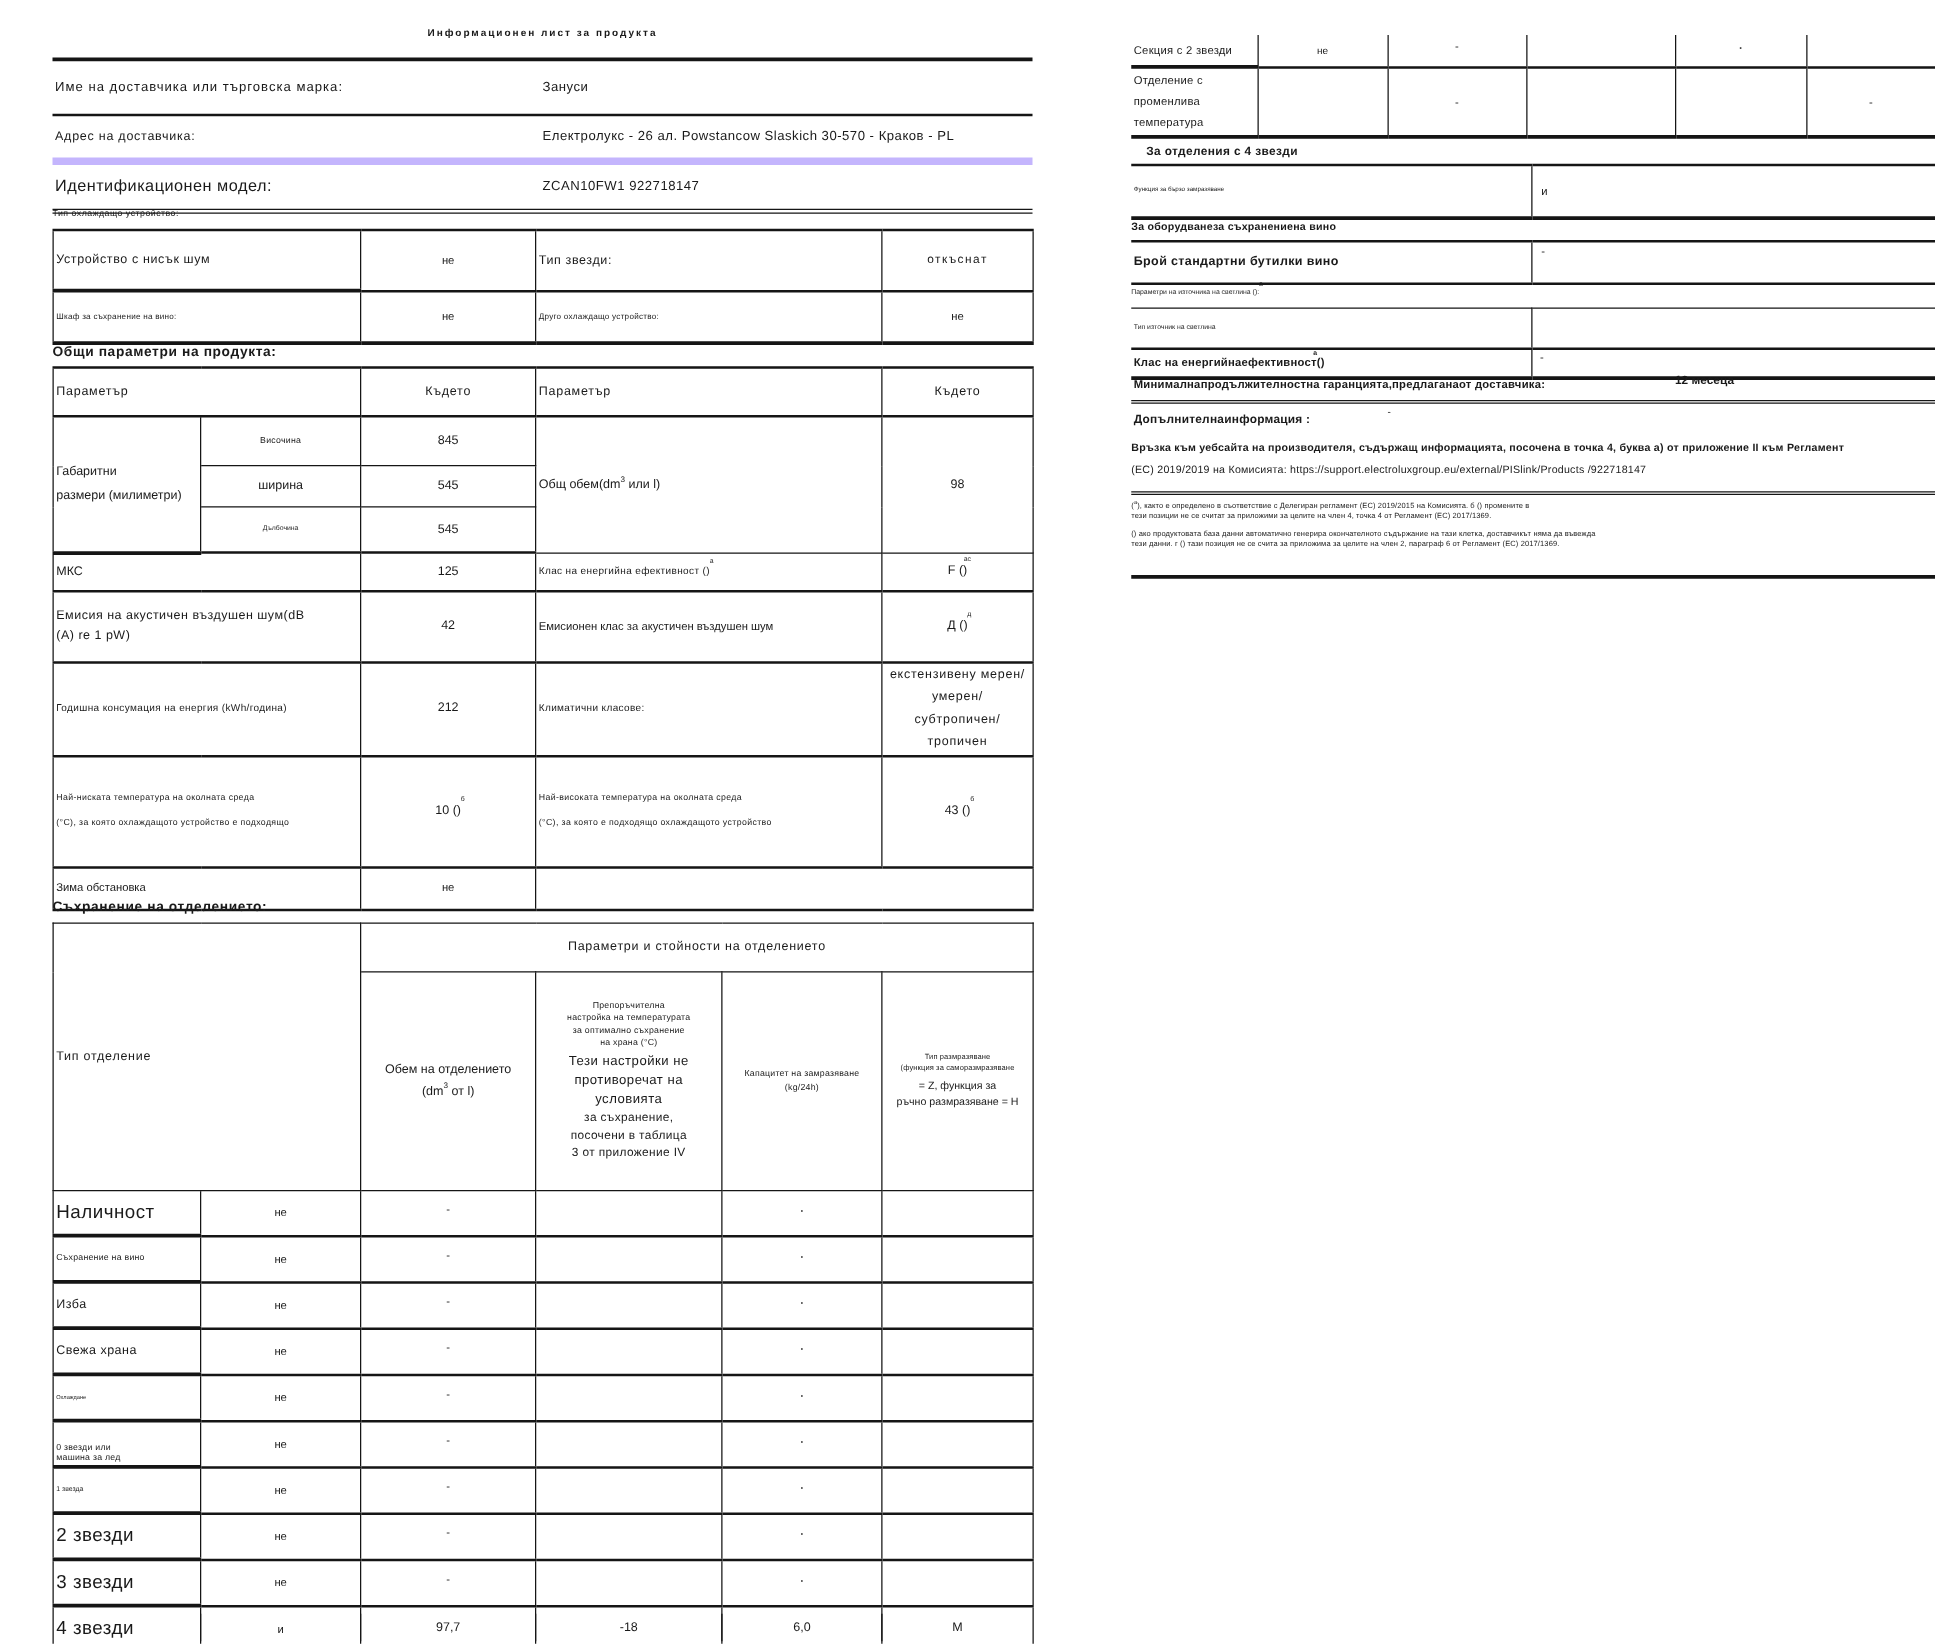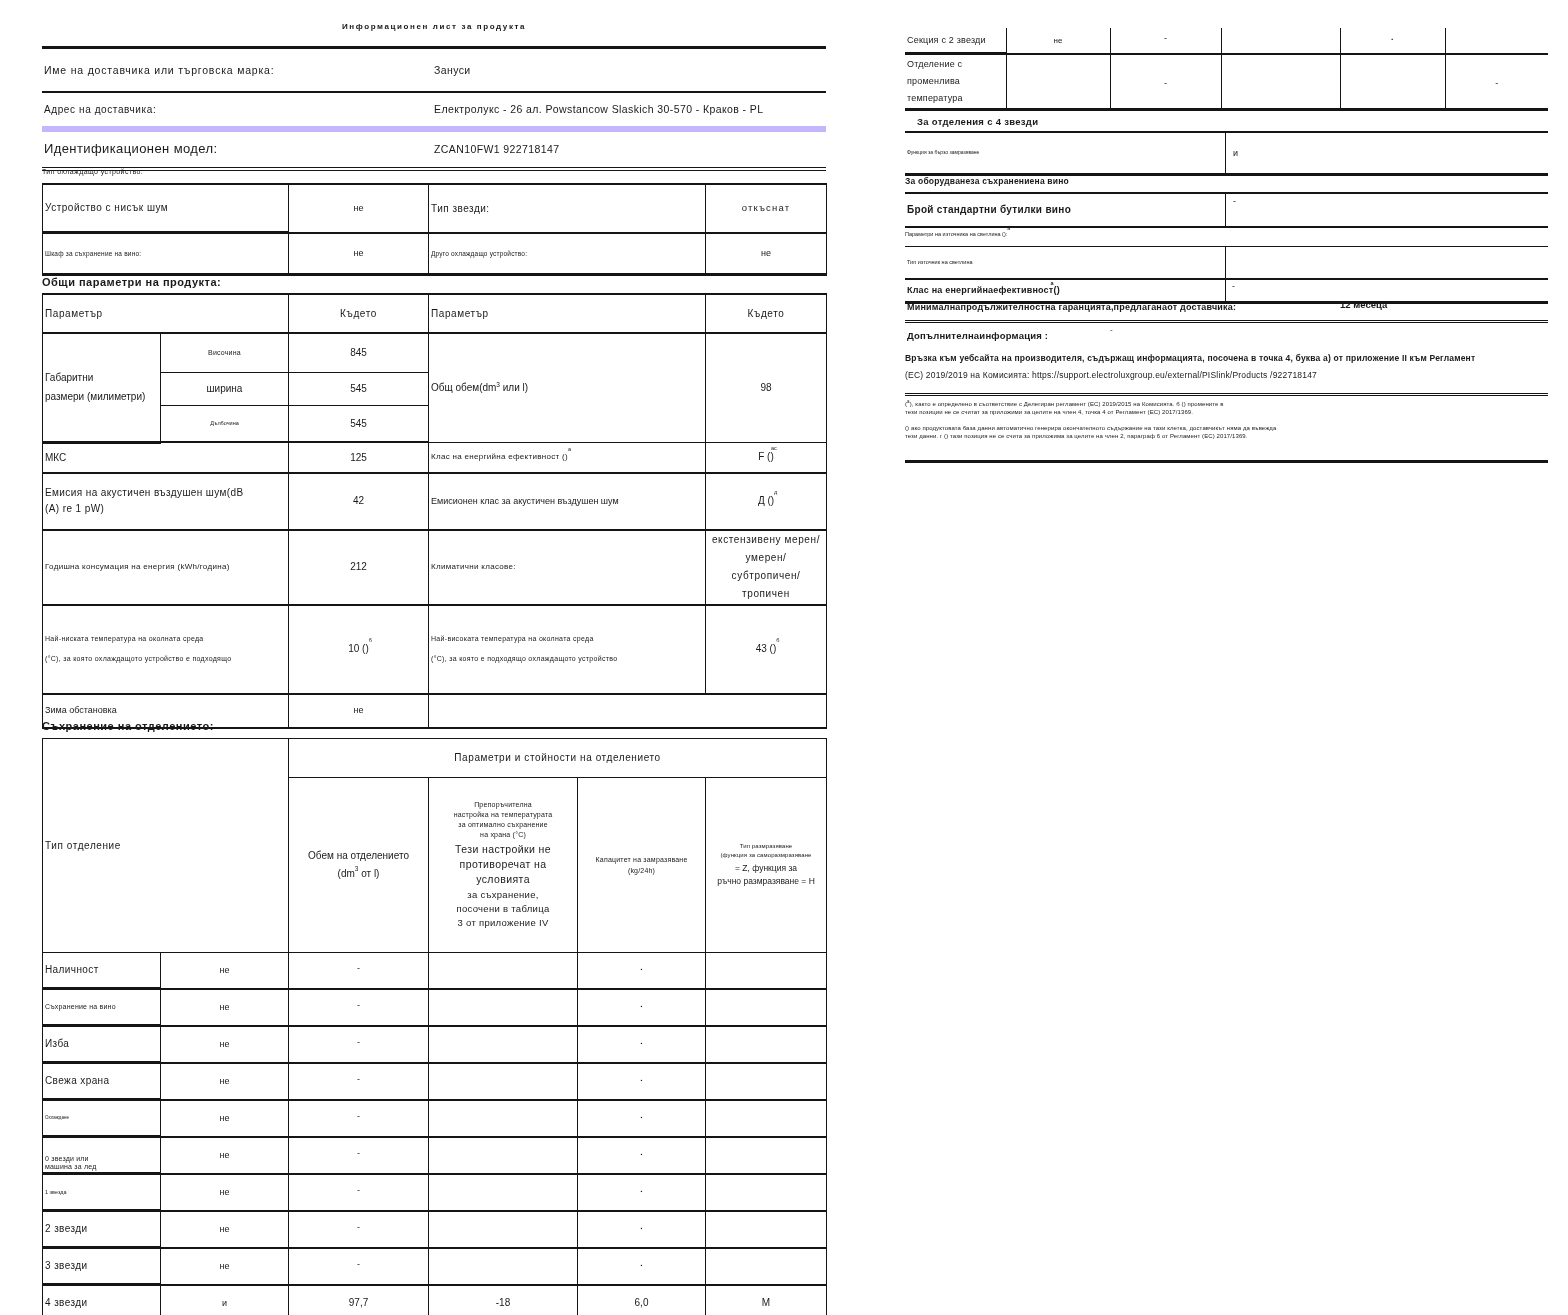--- a/index.html
+++ b/index.html
@@ -82,21 +82,21 @@
   #tD tr.bd td.nm{border-bottom:3.5px solid #151515;}
   #tD tr.last td{border-bottom:2.5px solid #151515;}
   #tD .hv{font-size:10px;line-height:1.8;}
   #tD .hvs{font-size:6.5px;line-height:0;vertical-align:6px;}
   #tD .ht-s{font-size:7px;line-height:10px;display:block;letter-spacing:.2px;}
   #tD .ht-b{font-size:10.5px;line-height:15px;display:block;margin-top:2px;letter-spacing:.4px;}
   #tD .ht-m{font-size:9.5px;line-height:14px;display:block;margin-top:1px;letter-spacing:.3px;}
   #tD .hc{font-size:7px;line-height:11px;letter-spacing:.2px;}
   #tD .hd-s{font-size:6px;line-height:9px;display:block;letter-spacing:.1px;}
   #tD .hd-b{font-size:8.5px;line-height:13px;display:block;margin-top:2px;}
-  #tD .n-norm{font-size:10px;letter-spacing:.4px;}
+  #tD .n-norm{font-size:15px;letter-spacing:.4px;}
   #tD .n-lg{font-size:10px;letter-spacing:.4px;}
   #tD .n-sm{font-size:7px;letter-spacing:.2px;}
   #tD .n-tiny{font-size:4.5px;}
   #tD .n-tiny2{font-size:5.5px;}
   #tD .av{font-size:9px;}
   #tD .f10{font-size:10px;}
   .dash{font-size:9px;position:relative;top:-4px;}
   .blt{font-size:5px;}
   .shift{position:relative;top:8px;display:inline-block;}
   .stub{position:absolute;width:1px;height:22px;background:#151515;top:1291px;}

